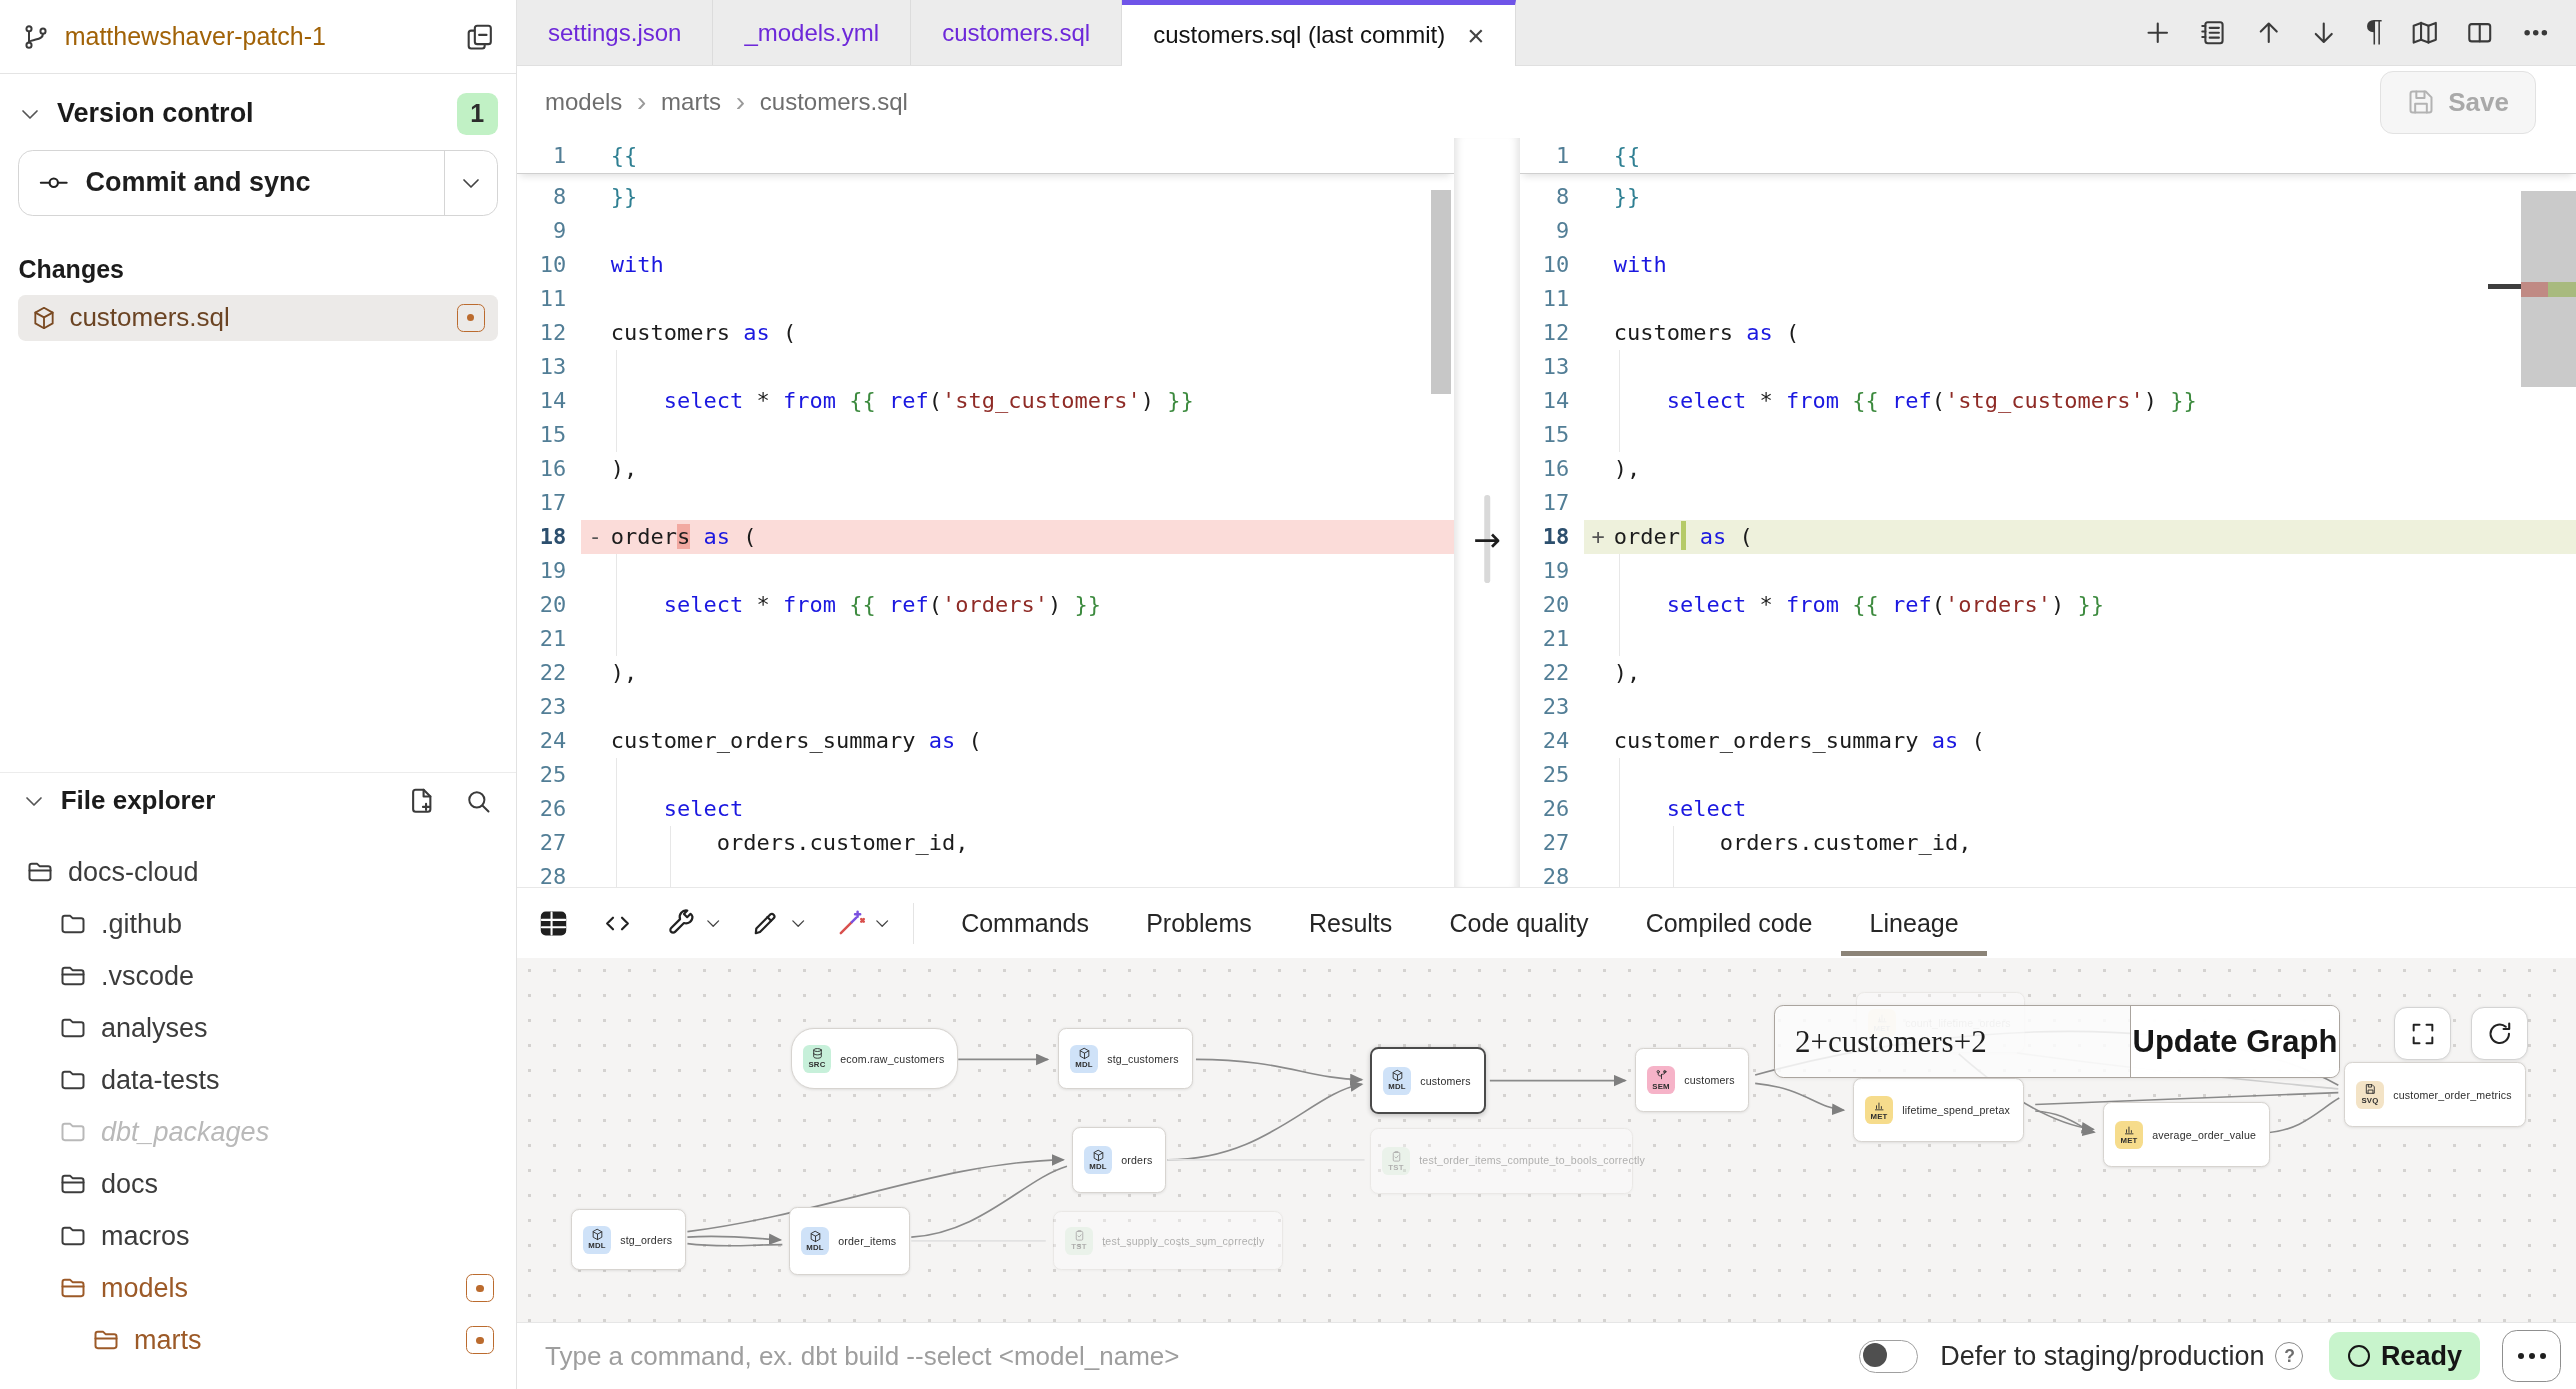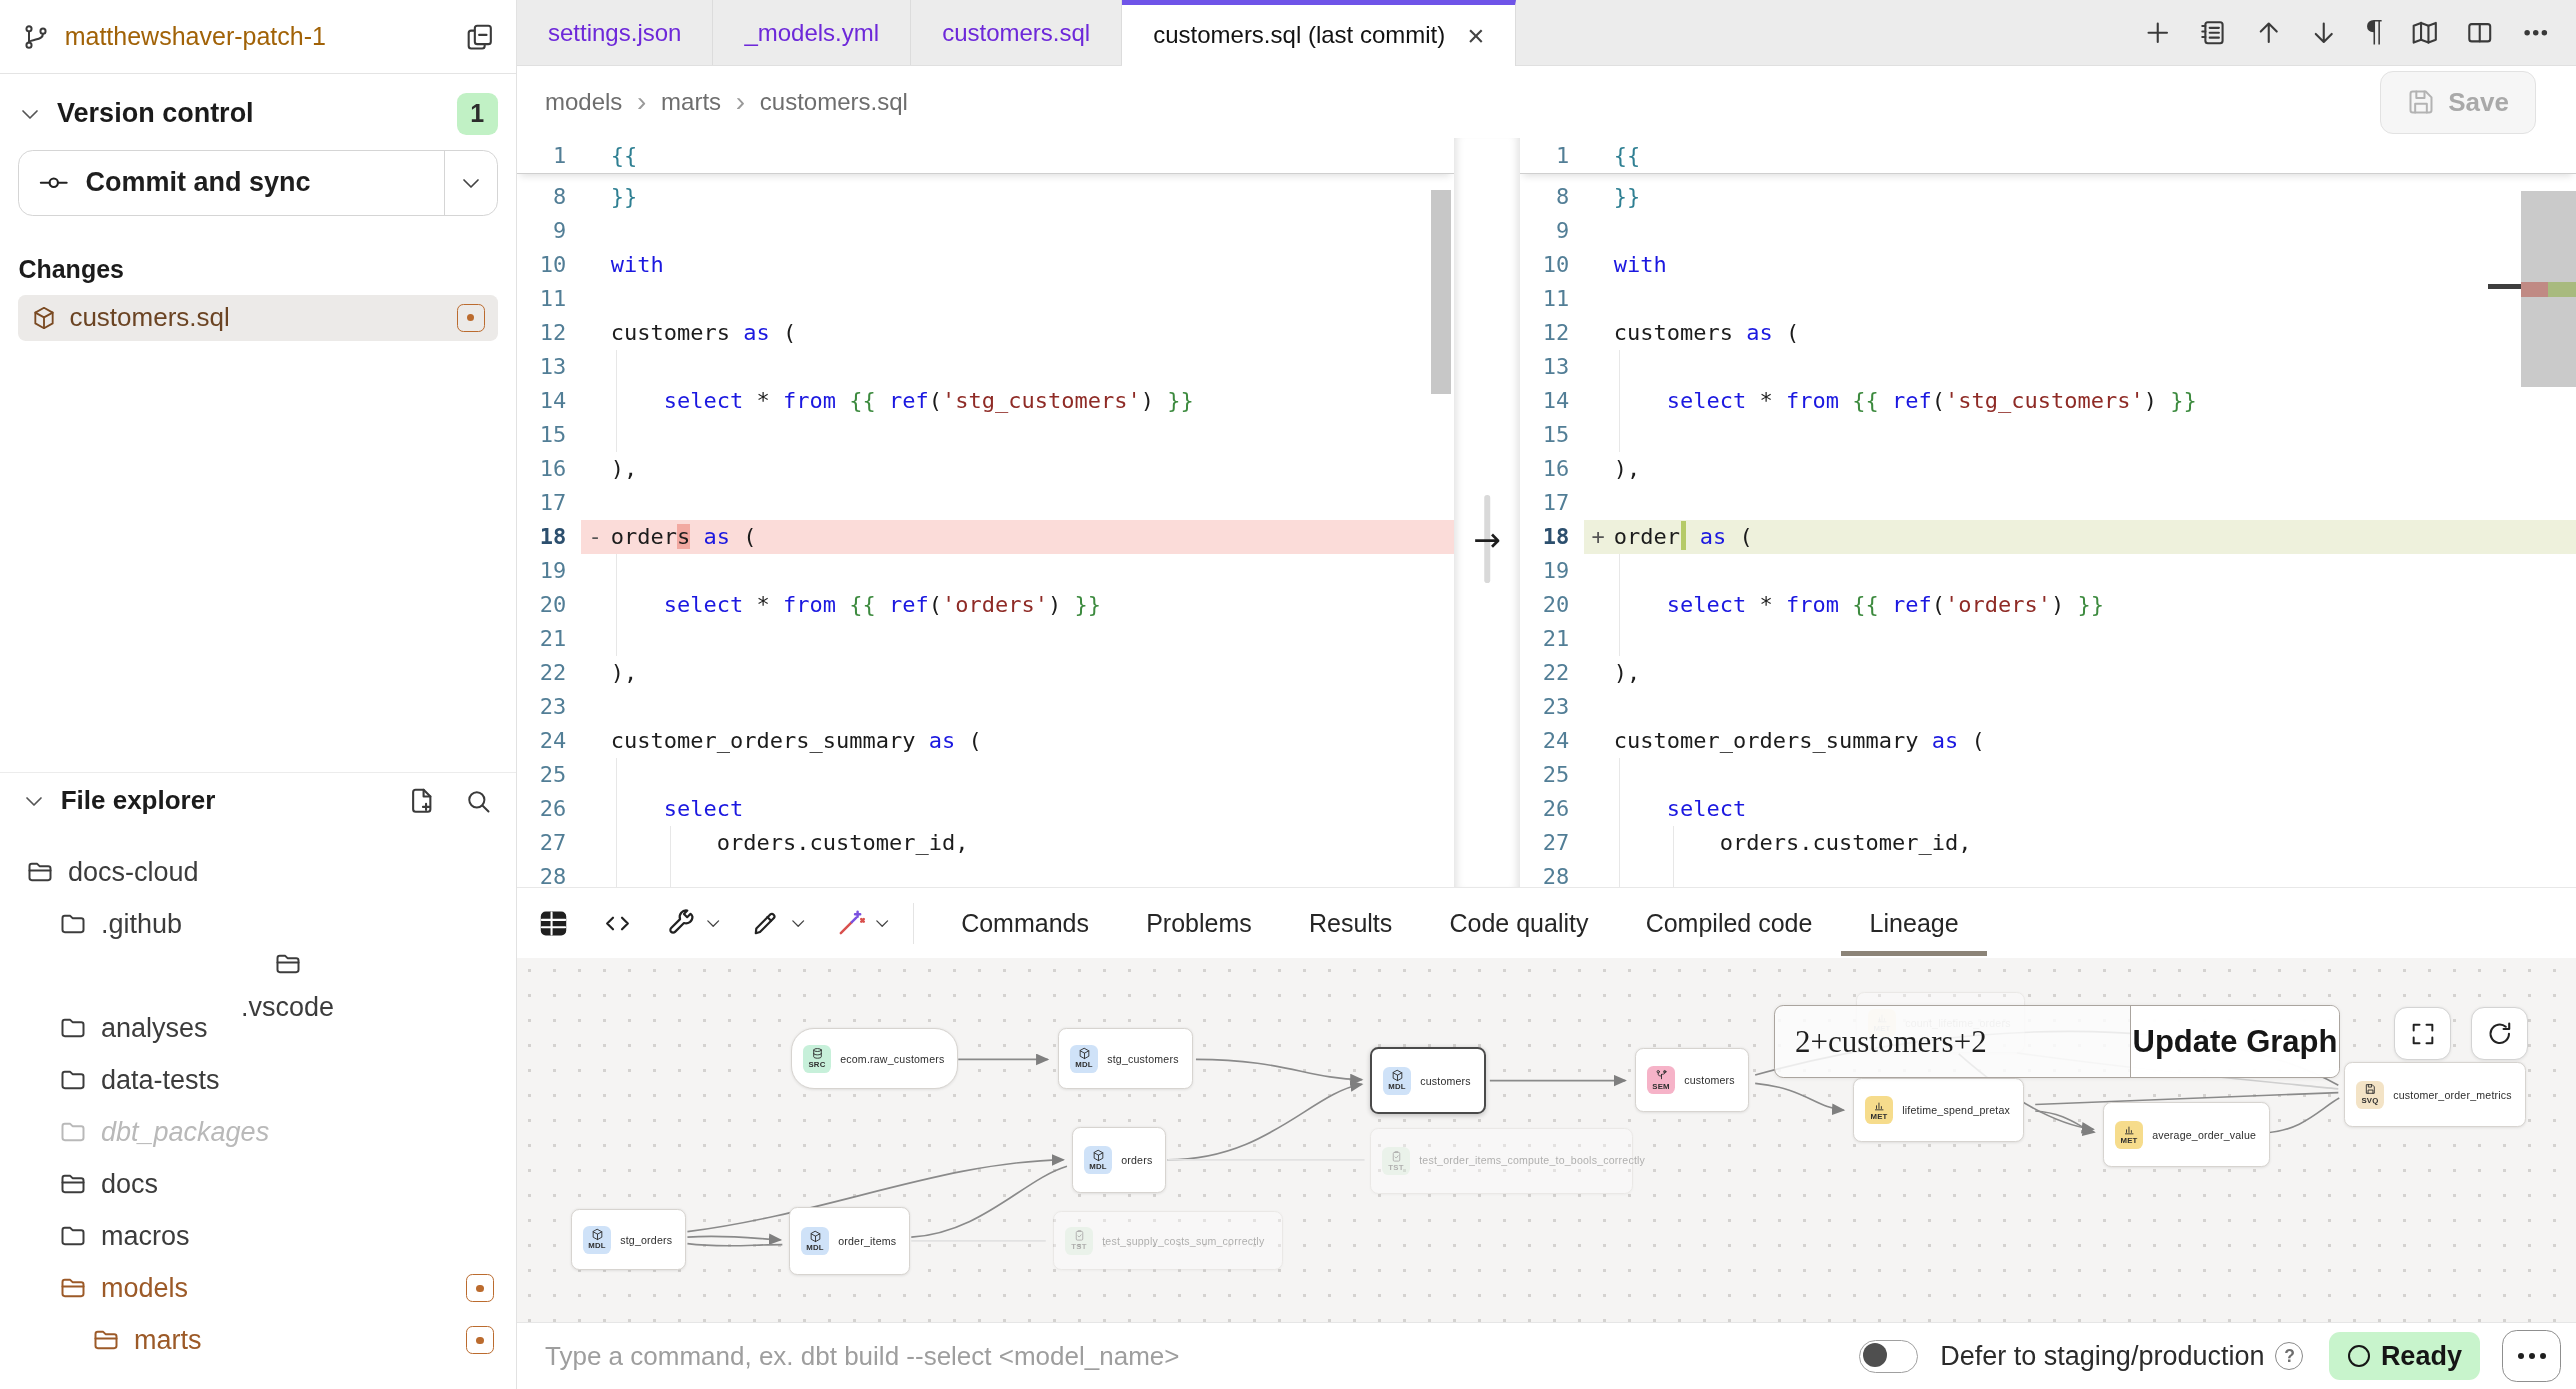--- a/index.html
+++ b/index.html
@@ -236,21 +236,21 @@
           </div>
           <div class="trow" style="padding-left: 59px;">
             <span style="display:flex">
               <svg viewBox="0 0 24 24" fill="none" stroke="currentColor" stroke-width="1.7" stroke-linecap="round" stroke-linejoin="round" width="28" height="28">
                 <path d="M3 7a2 2 0 0 1 2-2h4.6l2 2H19a2 2 0 0 1 2 2v8a2 2 0 0 1-2 2H5a2 2 0 0 1-2-2z"></path>
               </svg>
             </span>
             <span>.github</span>
             <span class="sp"></span>
           </div>
-          <div class="trow" style="padding-left: 59px; flex-direction: column;">
+          <div class="trow" style="padding-left: 59px;">
             <span style="display:flex">
               <svg viewBox="0 0 24 24" fill="none" stroke="currentColor" stroke-width="1.7" stroke-linecap="round" stroke-linejoin="round" width="28" height="28">
                 <path d="M3 7a2 2 0 0 1 2-2h4.6l2 2H19a2 2 0 0 1 2 2v8a2 2 0 0 1-2 2H5a2 2 0 0 1-2-2z"></path>
                 <path d="M3 10.8h18"></path>
               </svg>
             </span>
             <span>.vscode</span>
             <span class="sp"></span>
           </div>
           <div class="trow" style="padding-left: 59px;">

